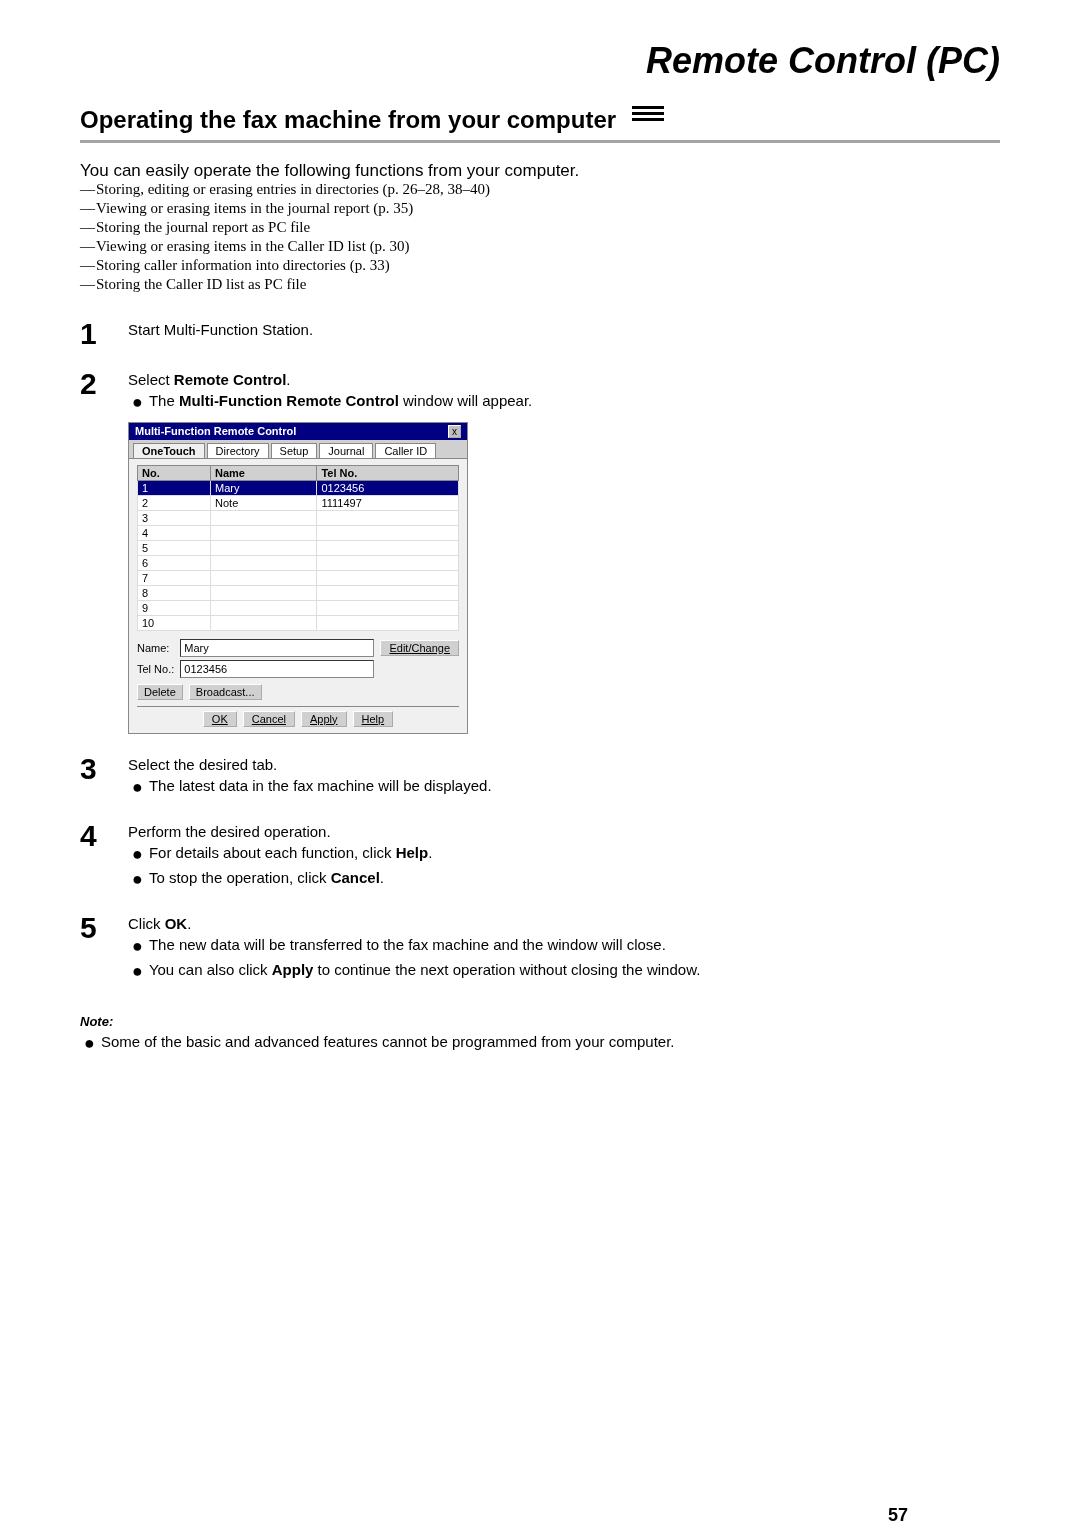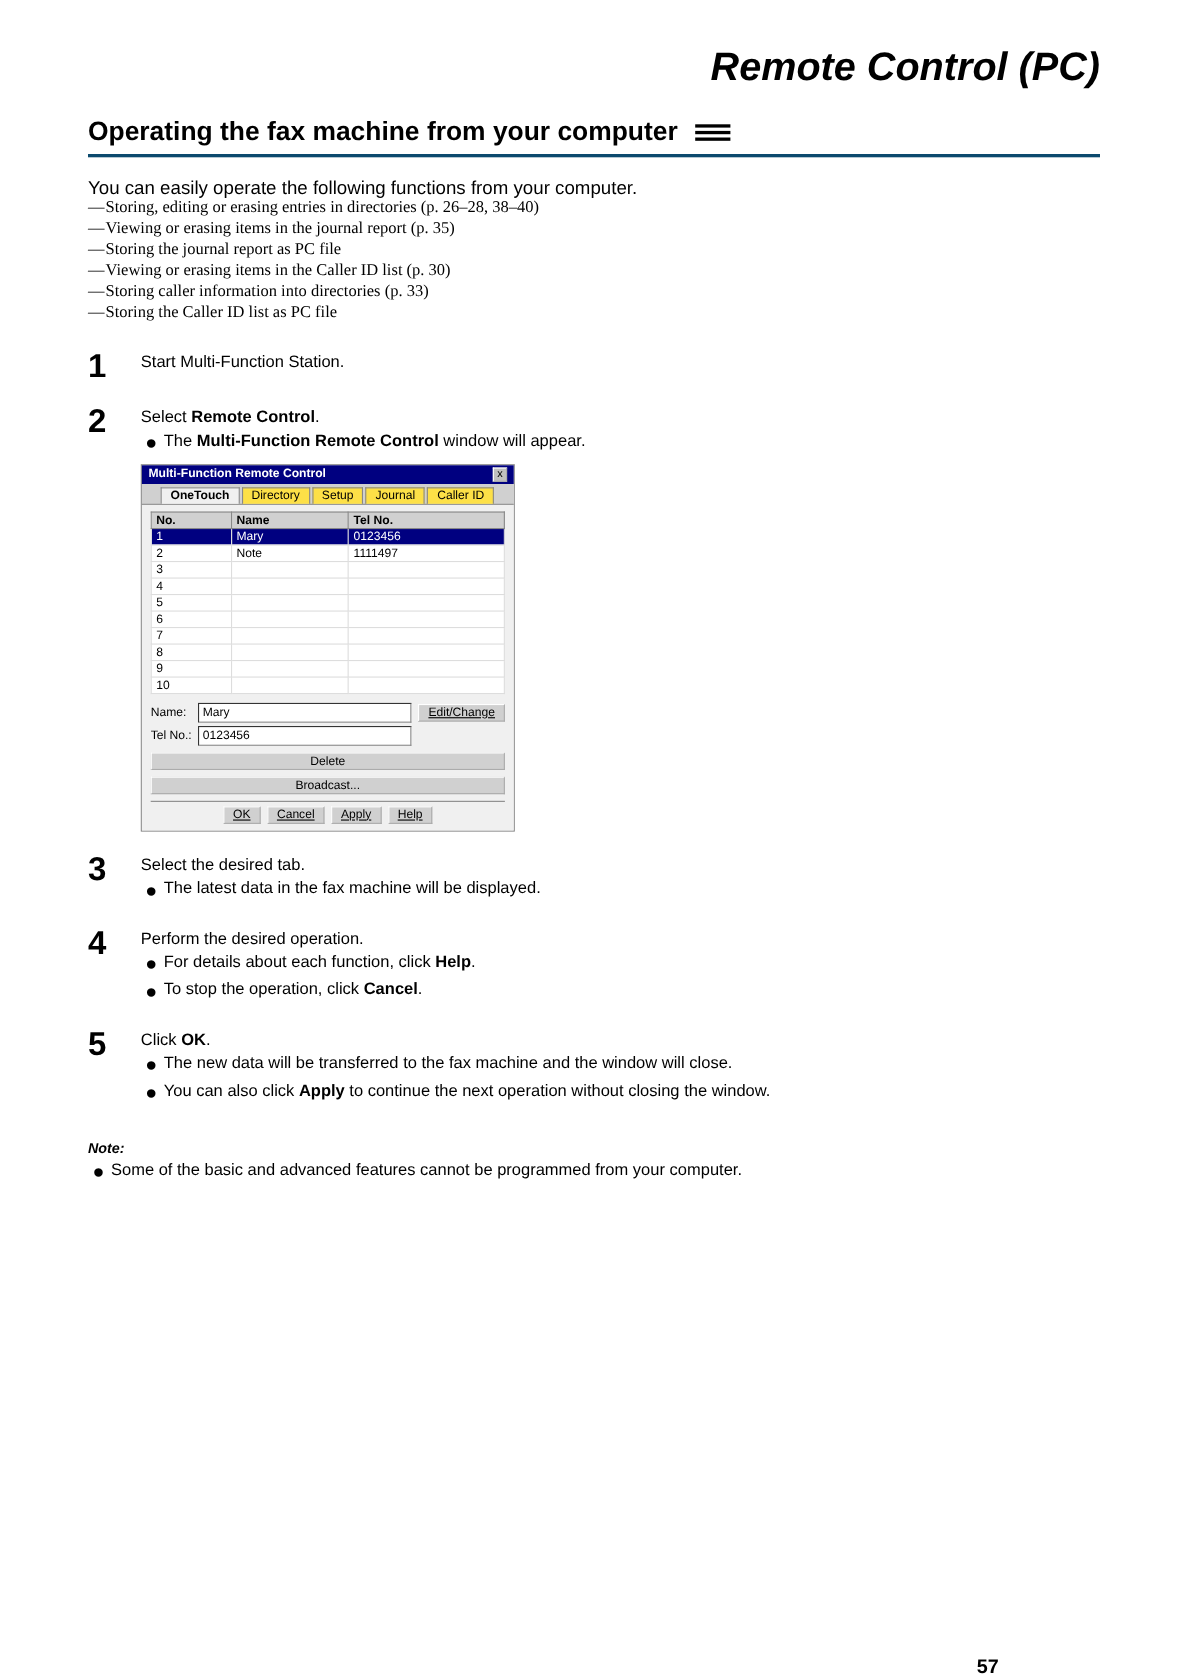--- a/index.html
+++ b/index.html
@@ -20,25 +20,25 @@
       font-style: italic;
       font-weight: bold;
       margin-bottom: 18px;
       padding-bottom: 6px;
     }
 
     
     .section-heading {
       font-size: 24px;
       font-weight: bold;
-      border-bottom: 3px solid #0c4a6e;
+      border-bottom: 3px solid #a3a3a3;
       padding-bottom: 6px;
       margin-bottom: 18px;
       display: flex;
-      align-items: center;
+      align-items: flex-start;
       gap: 10px;
     }
     .heading-lines {
       display: inline-flex;
       flex-direction: column;
       gap: 3px;
       margin-left: 6px;
     }
     .heading-line {
       width: 32px;
@@ -146,25 +146,25 @@
       font-size: 10px;
       border: 1px outset #fff;
       padding: 0 3px;
       cursor: pointer;
     }
     .window-tabs {
       display: flex;
       background: #d0d0d0;
       border-bottom: 1px solid #888;
       padding-top: 3px;
-      padding-left: 17px;
+      padding-left: 4px;
       gap: 2px;
     }
     .window-tab {
-      background: #fde047;
+      background: #ffffff;
       border: 1px solid #888;
       border-bottom: none;
       padding: 1px 8px;
       font-size: 11px;
       cursor: pointer;
     }
     .window-tab.active {
       background: #f0f0f0;
       font-weight: bold;
     }
@@ -230,21 +230,20 @@
       background: #d0d0d0;
       border: 1px outset #fff;
       font-size: 11px;
       padding: 1px 6px;
       cursor: pointer;
     }
     .window-action-row {
       display: flex;
       gap: 6px;
       margin-bottom: 6px;
-      flex-direction: column;
     }
     .window-bottom-row {
       display: flex;
       justify-content: center;
       gap: 6px;
       border-top: 1px solid #888;
       padding-top: 4px;
     }
 
     

